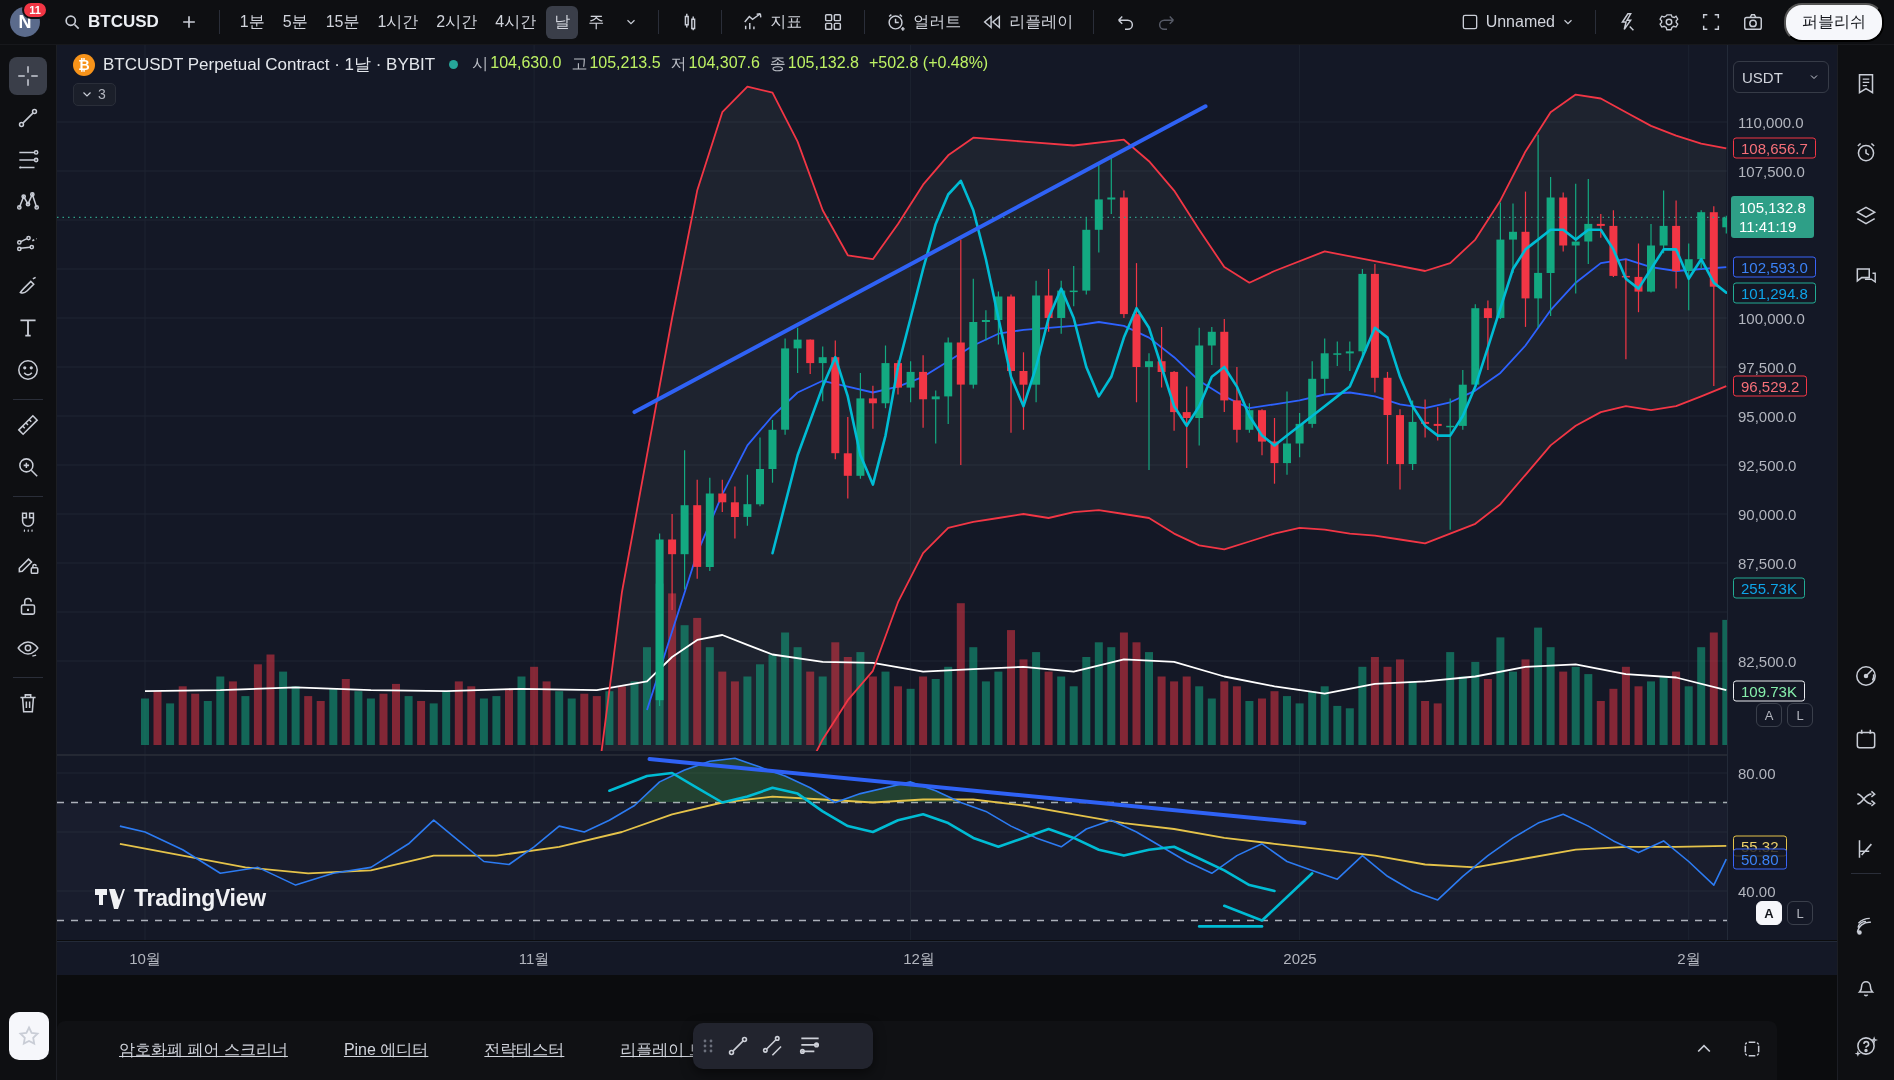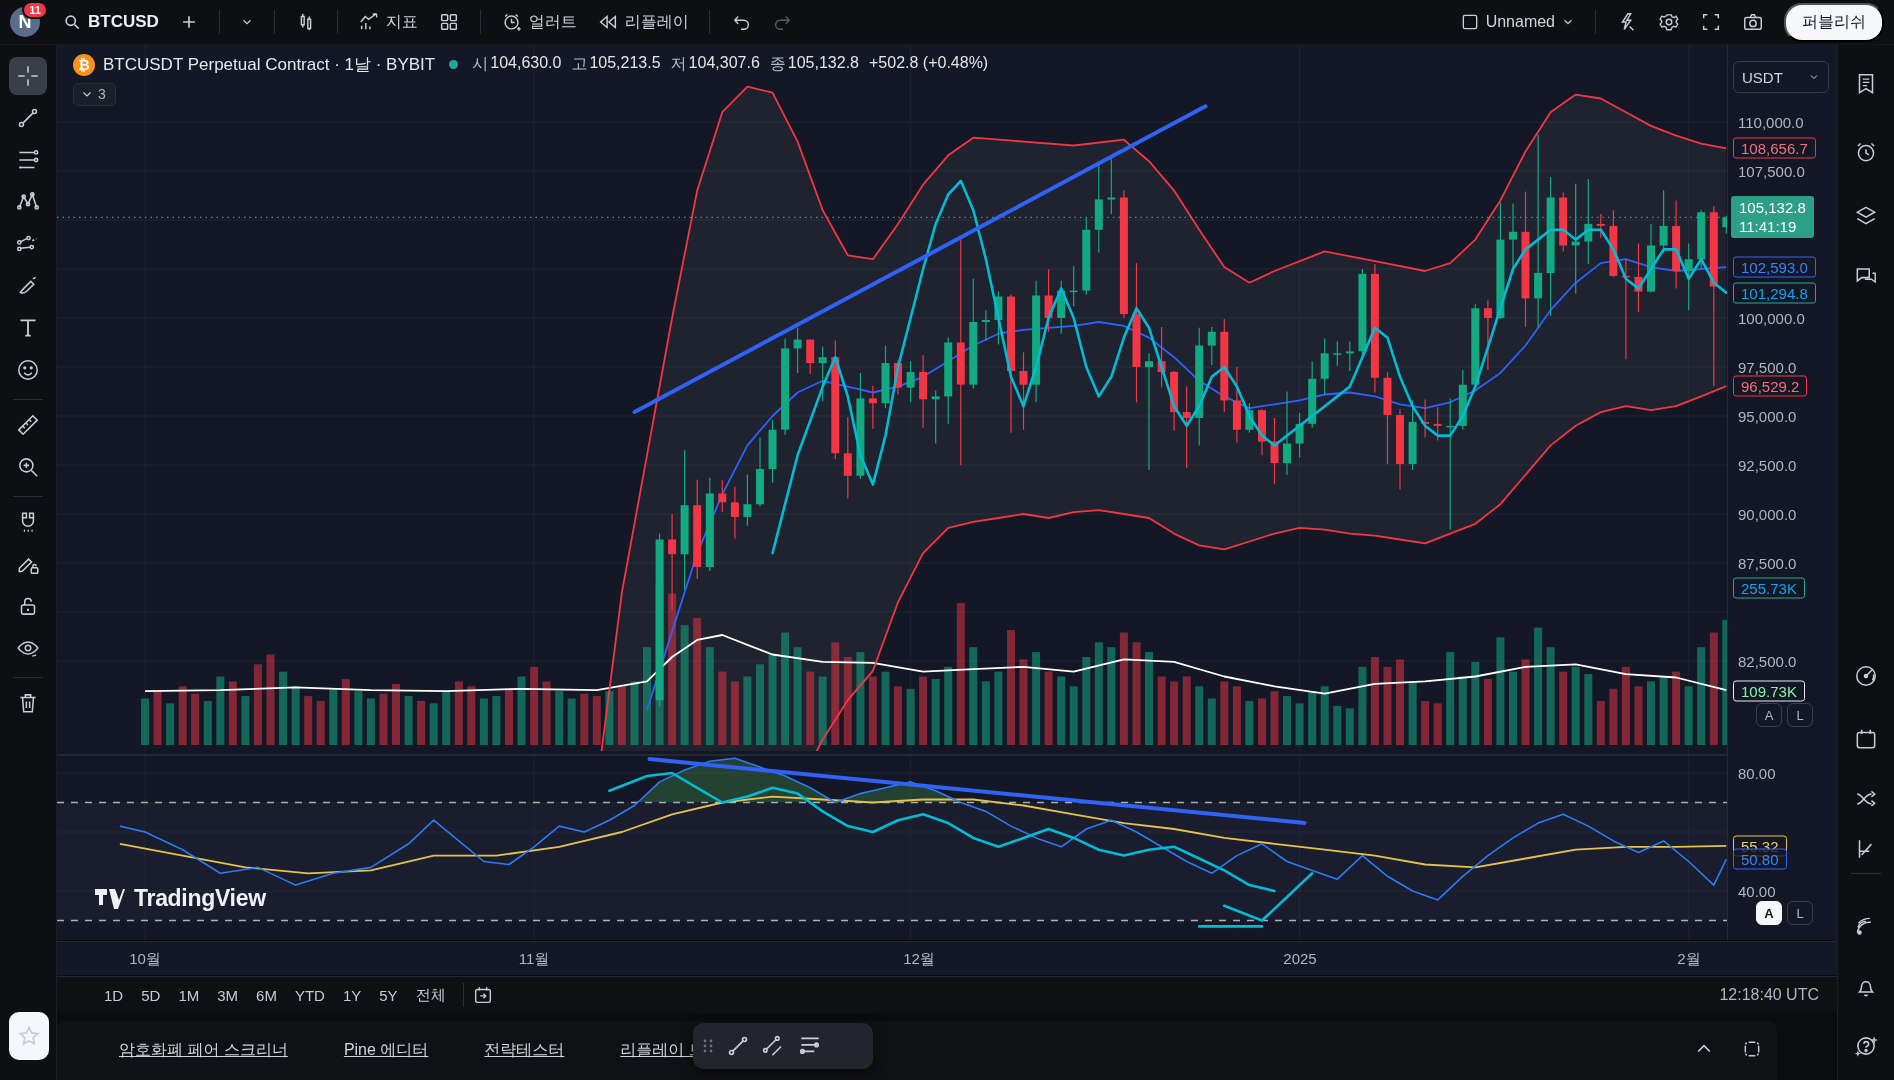--- a/index.html
+++ b/index.html
@@ -65,21 +65,21 @@
   .axis-gear { position:absolute; left:44px; top:894px; color:#b2b5be; }
 
   
   .legend { position:absolute; left:16px; top:8px; display:flex; align-items:center; gap:8px;
     font-size:17px; color:#e4e7ec; white-space:nowrap; }
   .btc-ico { width:22px; height:22px; border-radius:50%; background:#f7931a; color:#fff; font-size:14px;
     font-weight:bold; display:flex; align-items:center; justify-content:center; }
   .mkt-dot { width:9px; height:9px; border-radius:50%; background:#26a69a; margin:0 6px; }
   .ohlc { display:flex; gap:10px; font-size:16px; }
   .ohlc .k { color:#b7bac2; }
-  .ohlc .v, .ohlc .chg { color:#e5e5e5; }
+  .ohlc .v, .ohlc .chg { color:#bef264; }
   .ohlc .pair { display:flex; gap:2px; }
   .ind-badge { position:absolute; left:16px; top:38px; display:flex; align-items:center; gap:5px;
     background:#1b1f2a; border:1px solid #2a2e39; border-radius:5px; padding:2px 9px 3px 7px;
     color:#b2b5be; font-size:14px; }
   .tv-logo { position:absolute; left:38px; top:840px; display:flex; align-items:center; gap:9px;
     color:#f0f1f4; font-size:23px; font-weight:bold; letter-spacing:-0.3px; }
 
   
   .time-row { position:absolute; left:57px; top:941px; width:1780px; height:34px; background:#141826;
     border-top:1px solid #232a38; font-size:15px; color:#b2b5be; }
@@ -118,20 +118,30 @@
       <span class="sym tb-btn" style="padding:0">BTCUSD</span>
     </div>
     <div class="tb-btn">
       <span class="icon">
         <svg width="20" height="20" viewBox="0 0 24 24" fill="none" stroke="currentColor" stroke-width="2">
             <path d="M12 5v14M5 12h14"></path>
           </svg>
       </span>
     </div>
     <div class="vsep"></div>
+    <div class="tb-group" id="intervals">
+        <div class="tb-btn iv">1분</div>
+        <div class="tb-btn iv">5분</div>
+        <div class="tb-btn iv">15분</div>
+        <div class="tb-btn iv">1시간</div>
+        <div class="tb-btn iv">2시간</div>
+        <div class="tb-btn iv">4시간</div>
+        <div class="tb-btn iv active">날</div>
+        <div class="tb-btn iv">주</div>
+      </div>
     <div class="tb-btn">
       <span class="icon">
         <svg width="14" height="14" viewBox="0 0 24 24" fill="none" stroke="currentColor" stroke-width="2">
             <path d="M6 9l6 6 6-6"></path>
           </svg>
       </span>
     </div>
     <div class="vsep"></div>
     <div class="tb-btn">
       <span class="icon">
@@ -1100,39 +1110,20 @@
     </div>
 
   <div class="time-row" id="time-row">
       <span class="month-lbl" style="left: 88px;">10월</span>
       <span class="month-lbl" style="left: 477px; text-align: center;">11월</span>
       <span class="month-lbl" style="left: 862px;">12월</span>
       <span class="month-lbl" style="left: 1243px;">2025</span>
       <span class="month-lbl" style="left: 1632px;">2월</span>
     </div>
 
-  <div class="range-row" id="range-row">
-    <span class="range-btn">1D</span>
-      <span class="range-btn">5D</span>
-      <span class="range-btn">1M</span>
-      <span class="range-btn">3M</span>
-      <span class="range-btn">6M</span>
-      <span class="range-btn">YTD</span>
-      <span class="range-btn">1Y</span>
-      <span class="range-btn">5Y</span>
-      <span class="range-btn">전체</span>
-      <span class="vsep"></span>
-      <span class="icon">
-        <svg width="22" height="22" viewBox="0 0 24 24" fill="none" stroke="#c9cdd6" stroke-width="1.5">
-          <rect x="4" y="6" width="16" height="14" rx="2"></rect>
-          <path d="M8 3.5V7M16 3.5V7M9 13h6m-2.5-2.5L15 13l-2.5 2.5"></path>
-        </svg>
-      </span>
-      <span class="utc">12:18:40 UTC</span>
-  </div>
 
   <div class="tabs-row">
     <div class="tabs-panel" id="tabs-panel">
         <span class="tab">암호화폐 페어 스크리너</span>
         <span class="tab">Pine 에디터</span>
         <span class="tab">전략테스터</span>
         <span class="tab">리플레이 트레이딩</span>
       </div>
     <div class="tabs-right">
       <span class="icon">

